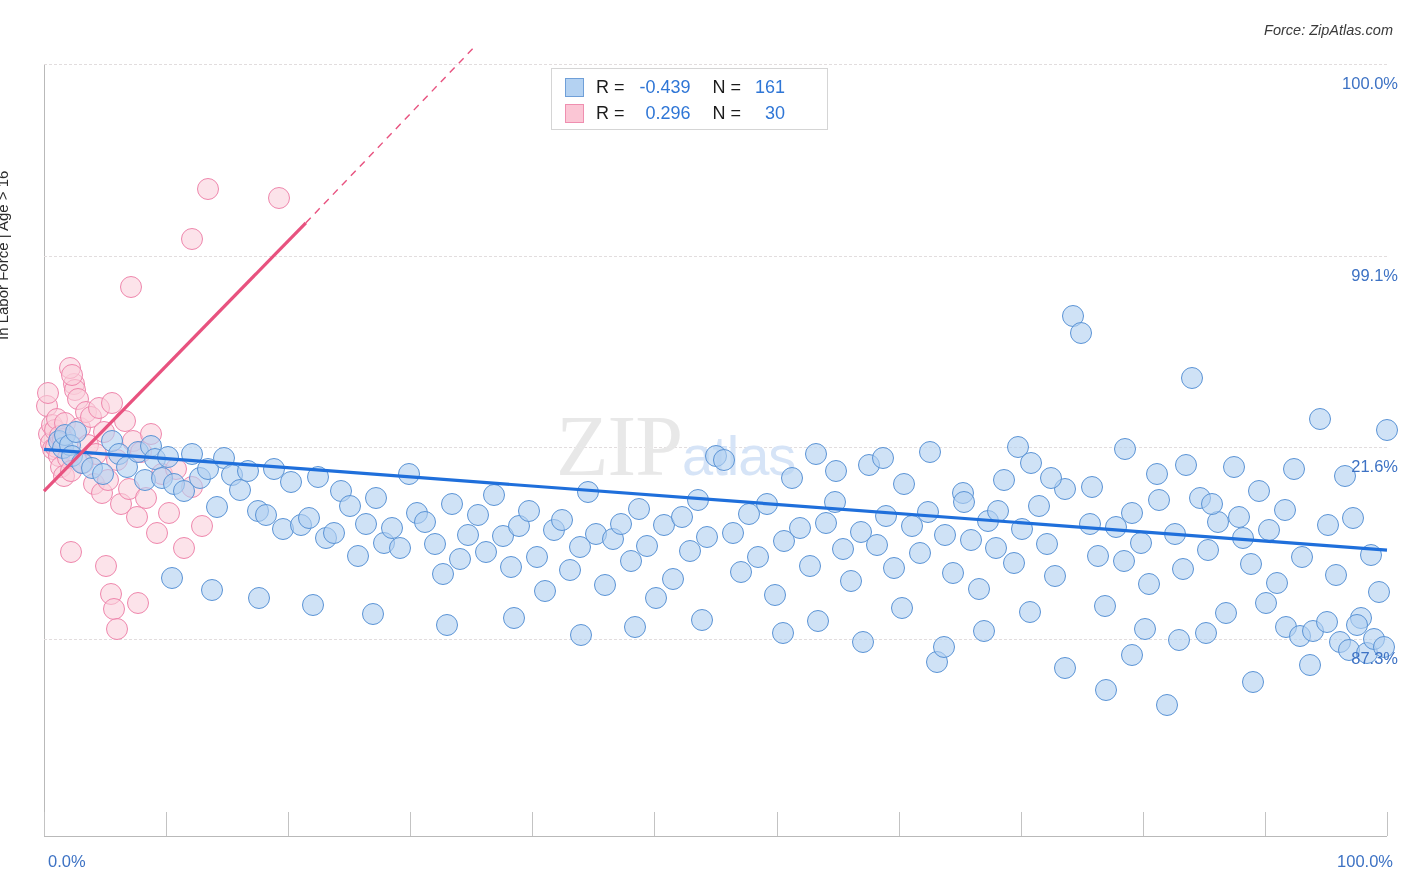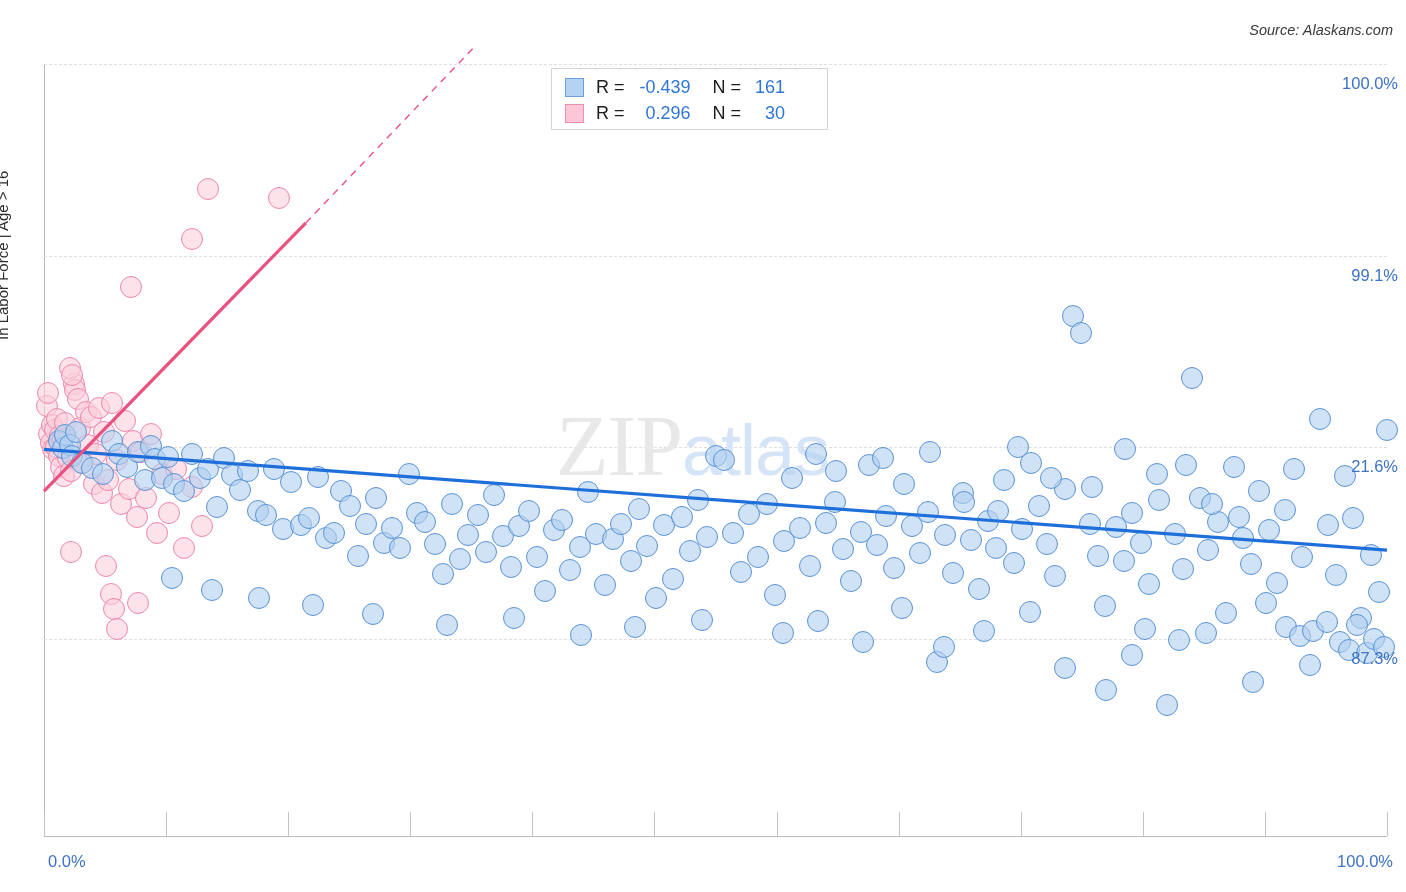--- a/index.html
+++ b/index.html
@@ -116,21 +116,21 @@
     left: 556px;
     top: 396px;
     font-size: 86px;
     font-family: "Liberation Serif", serif;
     letter-spacing: -1px;
     pointer-events: none;
     user-select: none;
     white-space: nowrap;
   }
   #watermark .wm-zip { color: #e8e8e8; }
-  #watermark .wm-atlas { color: #d6e4f7; font-family: "Liberation Sans", sans-serif; font-size: 72px; }
+  #watermark .wm-atlas { color: #d6e4f7; font-family: "Liberation Sans", sans-serif; font-size: 56px; }
   
   .pt {
     position: absolute;
     border-radius: 50%;
     box-sizing: border-box;
   }
   .pt-blue {
     background: rgba(178, 208, 240, 0.62);
     border: 1px solid #5b94d6;
   }
@@ -208,21 +208,21 @@
   .series-text {
     font-size: 17px;
     color: #1f1f1f;
   }
 </style>
 </head>
 <body>
 
 <div id="chart-root">
 
-  <div id="source-note">Source: Alaskans.com</div>
+  <div id="source-note">Force: ZipAtlas.com</div>
 
   <div id="y-axis-line"></div>
   <div id="x-axis-line"></div>
 
   <div id="plot-area">
     <div id="gridlines">
         <div class="gridline" style="top: 0px;"></div>
         <div class="gridline" style="top: 191.631px;"></div>
         <div class="gridline" style="top: 383.262px;"></div>
         <div class="gridline" style="top: 574.894px;"></div>

